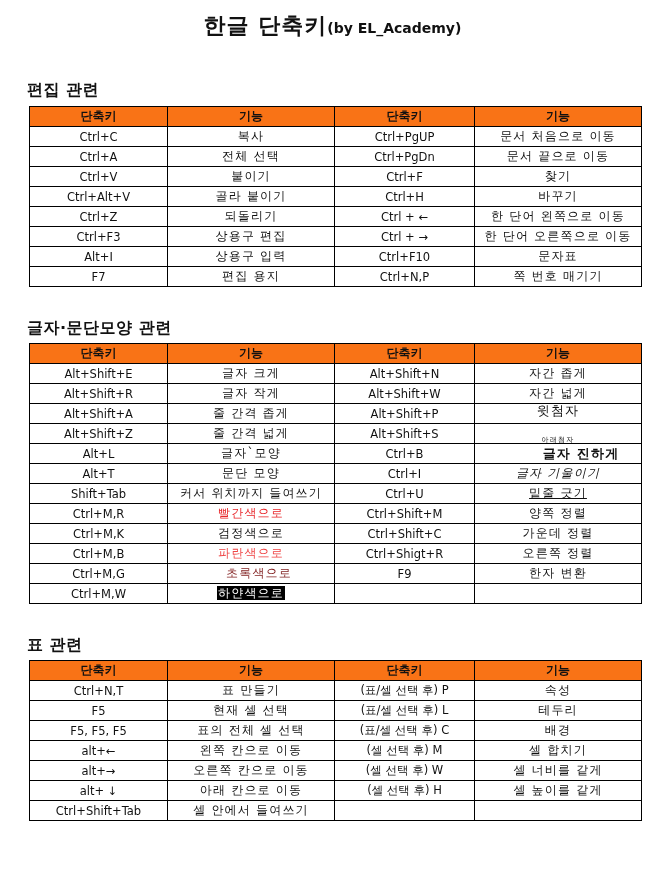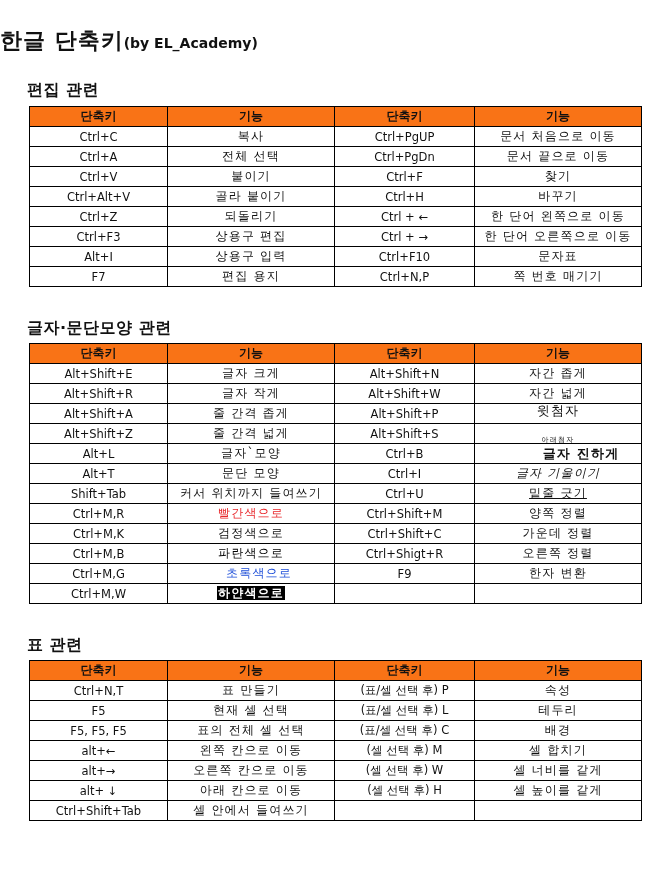--- a/index.html
+++ b/index.html
@@ -2,21 +2,21 @@
 <html><head>
   <meta charset="utf-8">
   <style>
     html, body { margin: 0; padding: 0; background: #ffffff; }
     body {
       width: 665px; height: 875px; position: relative; overflow: hidden;
       font-family: "DejaVu Sans", "Liberation Sans", sans-serif;
       color: #111;
     }
     .title {
-      position: absolute; left: 0; top: 26px; width: 665px; 
+      position: absolute; left: 0; top: 11px; width: 665px; text-align: center;
       font-weight: bold; white-space: nowrap;
     }
     .title .main { font-size: 22px; letter-spacing: 1px; }
     .title .sub { font-size: 14px; letter-spacing: 0; }
     .section-title {
       position: absolute; left: 27px; font-size: 16px; font-weight: bold;
       letter-spacing: 0.5px;
       text-align: right;
     }
     table.sc {
@@ -24,23 +24,23 @@
       border-collapse: collapse; table-layout: fixed;
       font-size: 11.5px;
     }
     table.sc th, table.sc td {
       border: 1px solid #000; height: 19px; padding: 0;
       text-align: center; vertical-align: middle; white-space: nowrap; overflow: hidden;
     }
     table.sc th { background: #f97316; font-weight: bold; font-size: 12px; }
     table.sc td.fn { letter-spacing: 1.2px; font-size: 12px; }
     .red { color: #e8262a; }
-    .blue { color: #000000; }
-    .green { color: #1d4ed8; margin-left: 16px; }
-    .white-on-black { background: #000; color: #fff; font-weight: bold; padding: 0 1px; }
+    .blue { color: #ef4444; }
+    .green { color: #7f1d1d; margin-left: 16px; }
+    .white-on-black { background: #000; color: #fff; font-weight: normal; padding: 0 1px; }
     .bold { font-weight: bold; font-size: 13px; margin-left: 46px; }
     .italic { font-style: italic; }
     .underline { text-decoration: underline; }
     .sup-small { font-size: 13px; vertical-align: top; position: relative; top: -3px; font-family: Liberation Mono, monospace; }
     .sub-small { font-size: 7px; vertical-align: bottom; position: relative; top: 4px; text-align: center; }
   </style>
 </head>
 <body>
 
 <div class="title">

